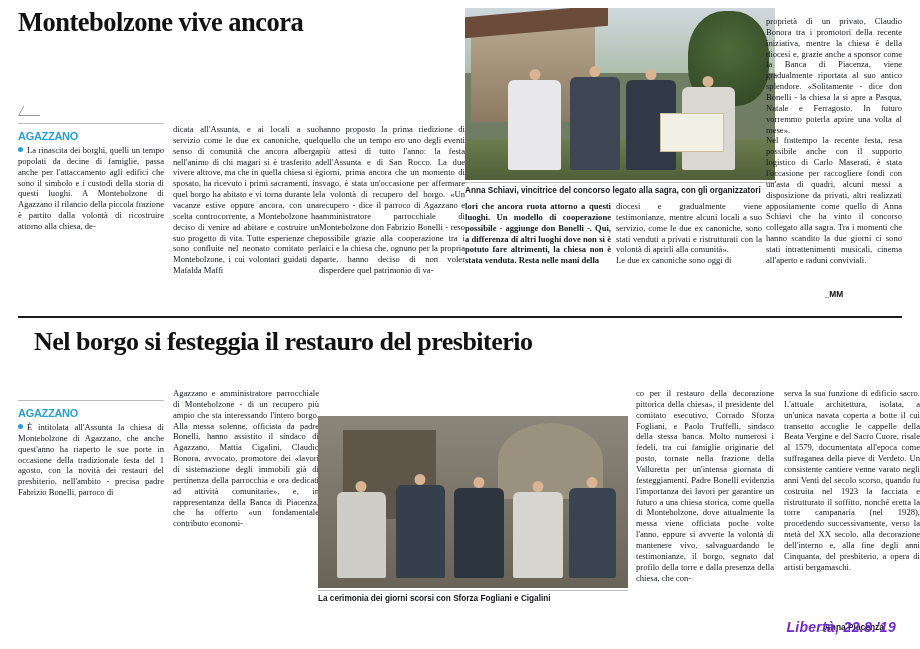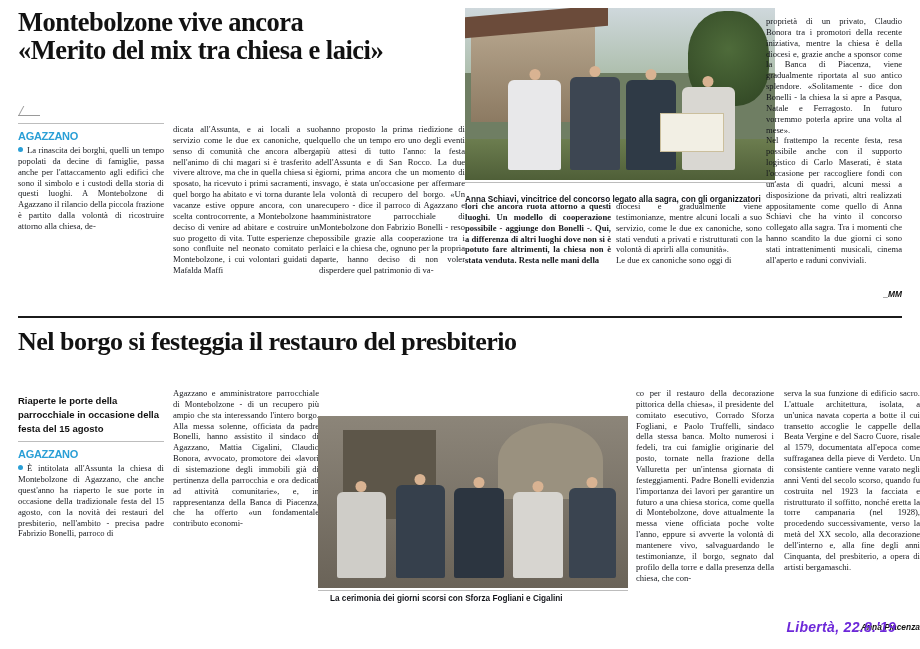--- a/index.html
+++ b/index.html
@@ -56,24 +56,23 @@
     font-weight:700;
     font-size:8.2px;
     color:#15171c;
     padding-top:3px;
     line-height:1.2;
   }
   .sign{
     font-family:"Liberation Sans", sans-serif;
     font-weight:700;
     font-size:8.4px;
-    text-align:right;
+    text-align:center;
     margin-top:2px;
     color:#111;
-    font-style:italic;
   }
   .rule{height:1px;background:#bcbcbc;width:100%;}
   .rule-thick{height:2px;background:#1b1b1b;width:100%;}
   .rule-short{height:1px;background:#bdbdbd;width:100%;margin:6px 0 6px 0;}
 
   
   .flagmark{
     width:22px;height:11px;position:relative;margin-bottom:7px;
   }
   .flagmark:before{
@@ -102,41 +101,40 @@
   .ph-grass{position:absolute;left:0;bottom:0;right:0;height:24%;background:linear-gradient(#6c7d4f,#4f5f38);}
   .ph-build{position:absolute;left:2%;top:6%;width:40%;height:60%;background:linear-gradient(#b9a890,#8c7a62);}
   .ph-roof{position:absolute;left:0%;top:2%;width:46%;height:12%;background:#6b4b3a;transform:skewY(-5deg);}
   .ph-tree{position:absolute;right:2%;top:2%;width:26%;height:55%;background:radial-gradient(circle at 50% 40%,#4e6b3a,#2f4423);border-radius:45% 45% 40% 40%;}
   .fig{position:absolute;bottom:6%;border-radius:6px 6px 2px 2px;}
   .fig .head{position:absolute;left:50%;top:-11px;transform:translateX(-50%);width:11px;height:11px;border-radius:50%;background:#d9b392;}
   .cert{position:absolute;background:#f2efe4;border:1px solid #cbbf9d;}
 
   
   #article-two{position:absolute;left:18px;top:322px;width:884px;height:265px;}
-  #a2-head{font-size:26px;width:610px;}
+  #a2-head{font-size:26px;width:610px;margin-left:16px;}
   #a2-cols{position:absolute;left:0;top:66px;width:884px;}
 
   
   #masthead-date{
     position:absolute;right:24px;bottom:14px;
     font-family:"Liberation Sans", sans-serif;
     font-style:italic;font-weight:700;font-size:14px;color:#6d28d9;
     letter-spacing:0.3px;
   }
 </style>
 </head>
 <body>
 
 <div class="page">
 
   <div id="article-one">
 
     <div id="a1-head" class="hl">
       <div>Montebolzone vive ancora</div>
-      <div>«Merito del mix tra chiesa e laici»</div>
     </div>
 
     <div class="photo" style="position:absolute;left:447px;top:0px;width:310px;height:172px;">
       <div class="ph-sky"></div>
       <div class="ph-grass"></div>
       <div class="ph-build"></div>
       <div class="ph-roof"></div>
       <div class="ph-tree"></div>
       <div class="fig" style="left:14%;width:17%;height:52%;background:#e8e8ea;">
           <span class="head"></span>
@@ -146,21 +144,21 @@
         </div>
       <div class="fig" style="left:52%;width:16%;height:52%;background:#2f3a46;">
           <span class="head"></span>
         </div>
       <div class="fig" style="left:70%;width:17%;height:48%;background:#d9d7d2;">
           <span class="head"></span>
         </div>
       <div class="cert" style="left:63%;bottom:16%;width:20%;height:22%;"></div>
     </div>
     <div class="rule" style="position:absolute;left:447px;top:174px;width:310px;"></div>
-    <div class="caption" style="position:absolute;left:447px;top:184px;width:310px;">Anna Schiavi, vincitrice del concorso legato alla sagra, con gli organizzatori</div>
+    <div class="caption" style="position:absolute;left:447px;top:175px;width:310px;">Anna Schiavi, vincitrice del concorso legato alla sagra, con gli organizzatori</div>
 
     <div id="a1-cols">
 
       <div class="col c-w" style="left:0px;top:0px;">
         <div class="flagmark"></div>
         <div class="rule-short"></div>
         <div class="dateline">AGAZZANO</div>
         <div class="body-txt">
           <span class="bullet"></span><span>La rinascita dei borghi, quelli un tempo popolati da decine di famiglie, passa anche per l'attaccamento agli edifici che sono il simbolo e i custodi della storia di questi luoghi. A Montebolzone di Agazzano il rilancio della piccola frazione è partito dalla volontà di ricostruire attorno alla chiesa, de-</span>
         </div>
@@ -183,25 +181,24 @@
     <div class="rule-thick" style="position:absolute;left:0;top:308px;width:884px;"></div>
   </div>
 
   <div id="article-two">
 
     <div id="a2-head" class="hl" style="position:absolute;left:0;top:6px;">Nel borgo si festeggia il restauro del presbiterio</div>
 
     <div id="a2-cols">
 
       <div class="col c-w" style="left:0px;top:6px;">
-        <div class="kicker">Riaperte le porte della parrocchiale in occasione della festa del 15 agosto</div>
         <div class="rule-short"></div>
         <div class="dateline">AGAZZANO</div>
         <div class="body-txt">
-          <span class="bullet"></span><span>È intitolata all'Assunta la chiesa di Montebolzone di Agazzano, che anche quest'anno ha riaperto le sue porte in occasione della tradizionale festa del 15 agosto, con la novità dei restauri del presbiterio, nell'ambito - precisa padre Fabrizio Bonelli, parroco di</span>
+          <span class="bullet"></span><span>È intitolata all'Assunta la chiesa di Montebolzone di Agazzano, che anche quest'anno ha riaperto le sue porte in occasione della tradizionale festa del 1 agosto, con la novità dei restauri del presbiterio, nell'ambito - precisa padre Fabrizio Bonelli, parroco di</span>
         </div>
       </div>
 
       <div class="col c-w body-txt" style="left:155px;top:0px;">Agazzano e amministratore parrocchiale di Montebolzone - di un recupero più ampio che sta interessando l'intero borgo. Alla messa solenne, officiata da padre Bonelli, hanno assistito il sindaco di Agazzano, Mattia Cigalini, Claudio Bonora, avvocato, promotore dei «lavori di sistemazione degli immobili già di pertinenza della parrocchia e ora dedicati ad attività comunitarie», e, in rappresentanza della Banca di Piacenza, che ha offerto «un fondamentale contributo economi-</div>
 
       <div class="photo" style="position:absolute;left:300px;top:28px;width:310px;height:172px;background:#6d6a63;">
         <div style="position:absolute;inset:0;background:linear-gradient(#8c8579,#6a6358);"></div>
         <div style="position:absolute;left:8%;top:8%;width:30%;height:52%;background:#5d5649;"></div>
         <div style="position:absolute;left:58%;top:4%;width:34%;height:44%;background:#9a917f;border-radius:50% 50% 0 0;"></div>
         <div class="fig" style="left:6%;width:16%;height:50%;background:#cfcdc8;">
@@ -214,21 +211,21 @@
             <span class="head"></span>
           </div>
         <div class="fig" style="left:63%;width:16%;height:50%;background:#d7d5d0;">
             <span class="head"></span>
           </div>
         <div class="fig" style="left:81%;width:15%;height:52%;background:#3a4450;">
             <span class="head"></span>
           </div>
       </div>
       <div class="rule" style="position:absolute;left:300px;top:202px;width:310px;"></div>
-      <div class="caption" style="position:absolute;left:312px;top:203px;width:310px;">La cerimonia dei giorni scorsi con Sforza Fogliani e Cigalini</div>
+      <div class="caption" style="position:absolute;left:300px;top:203px;width:310px;">La cerimonia dei giorni scorsi con Sforza Fogliani e Cigalini</div>
 
       <div class="col body-txt" style="left:618px;top:0px;width:138px;">co per il restauro della decorazione pittorica della chiesa», il presidente del comitato esecutivo, Corrado Sforza Fogliani, e Paolo Truffelli, sindaco della stessa banca. Molto numerosi i fedeli, tra cui famiglie originarie del posto, tornate nella frazione della Valluretta per un'intensa giornata di festeggiamenti. Padre Bonelli evidenzia l'importanza dei lavori per garantire un futuro a una chiesa storica, come quella di Montebolzone, dove attualmente la messa viene officiata poche volte l'anno, eppure si avverte la volontà di mantenere vivo, salvaguardando le testimonianze, il borgo, segnato dal profilo della torre e dalla presenza della chiesa, che con-</div>
 
       <div class="col body-txt" style="left:766px;top:0px;width:136px;">serva la sua funzione di edificio sacro. L'attuale architettura, isolata, a un'unica navata coperta a botte il cui transetto accoglie le cappelle della Beata Vergine e del Sacro Cuore, risale al 1579, documentata all'epoca come suffraganea della pieve di Verdeto. Un consistente cantiere venne varato negli anni Venti del secolo scorso, quando fu costruita nel 1923 la facciata e ristrutturato il soffitto, nonché eretta la torre campanaria (nel 1928), procedendo successivamente, verso la metà del XX secolo, alla decorazione dell'interno e, alla fine degli anni Cinquanta, del presbiterio, a opera di artisti bergamaschi.</div>
       <div class="sign" style="position:absolute;left:766px;top:232px;width:136px;">_Anna Piacenza</div>
     </div>
   </div>
 
   <div id="masthead-date">Libertà, 22.8.'19</div>
 

